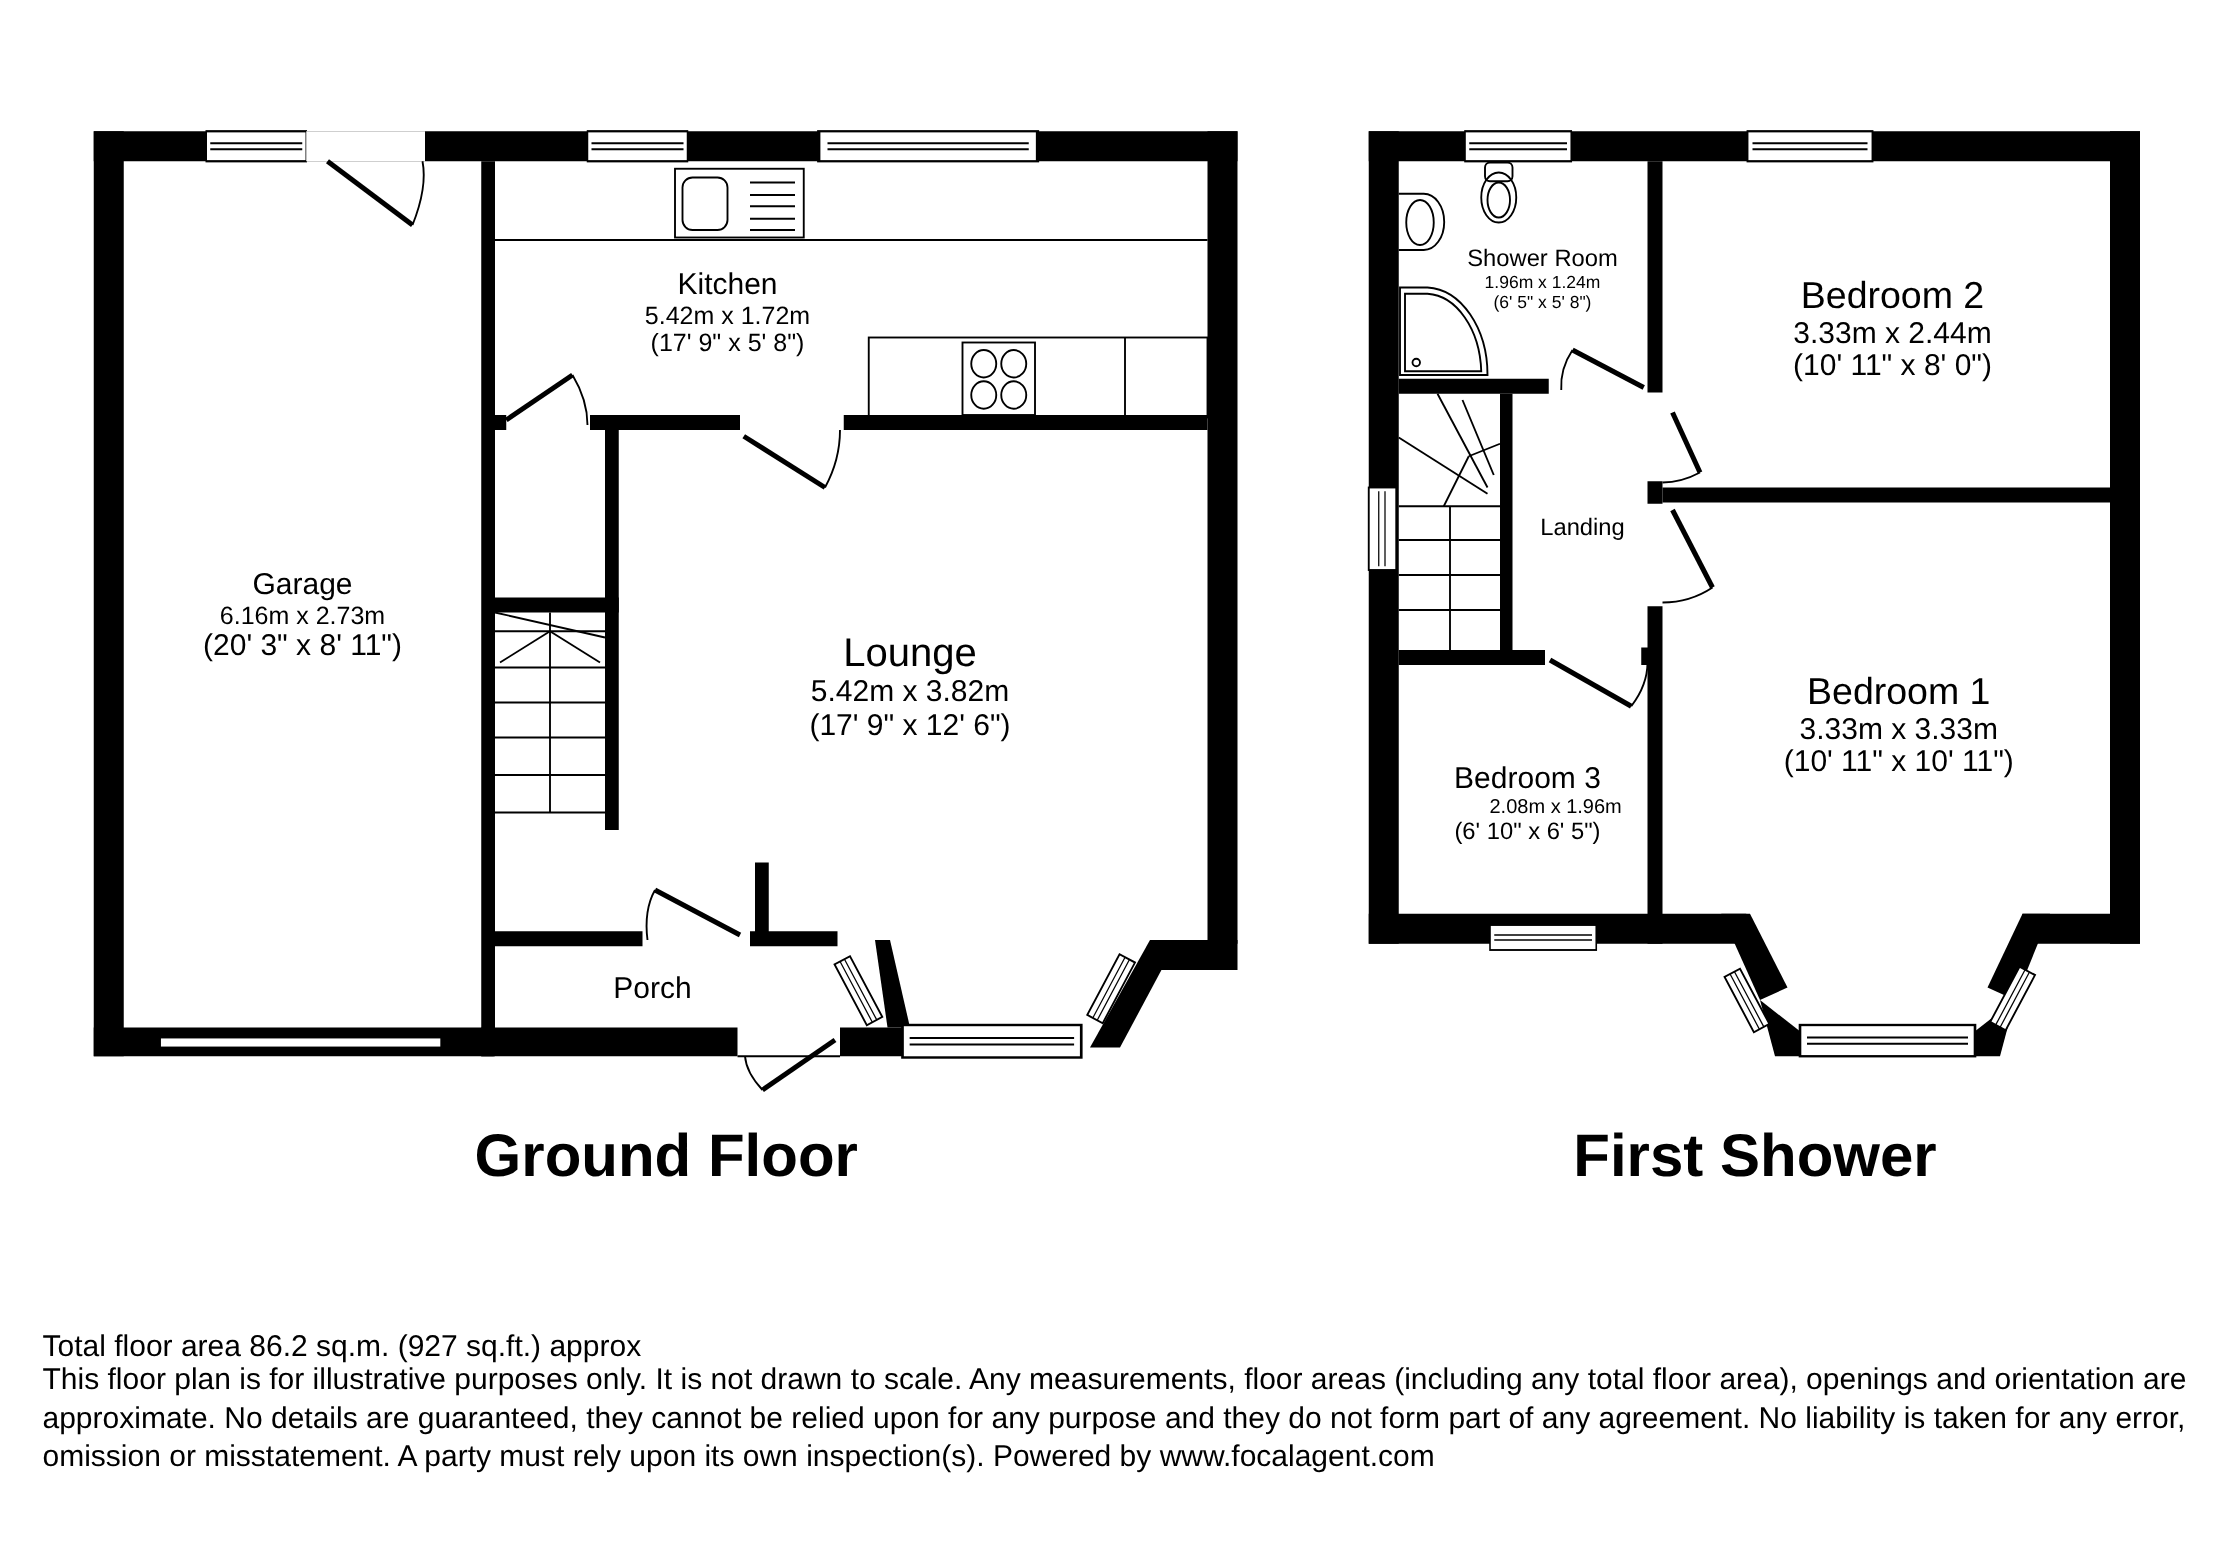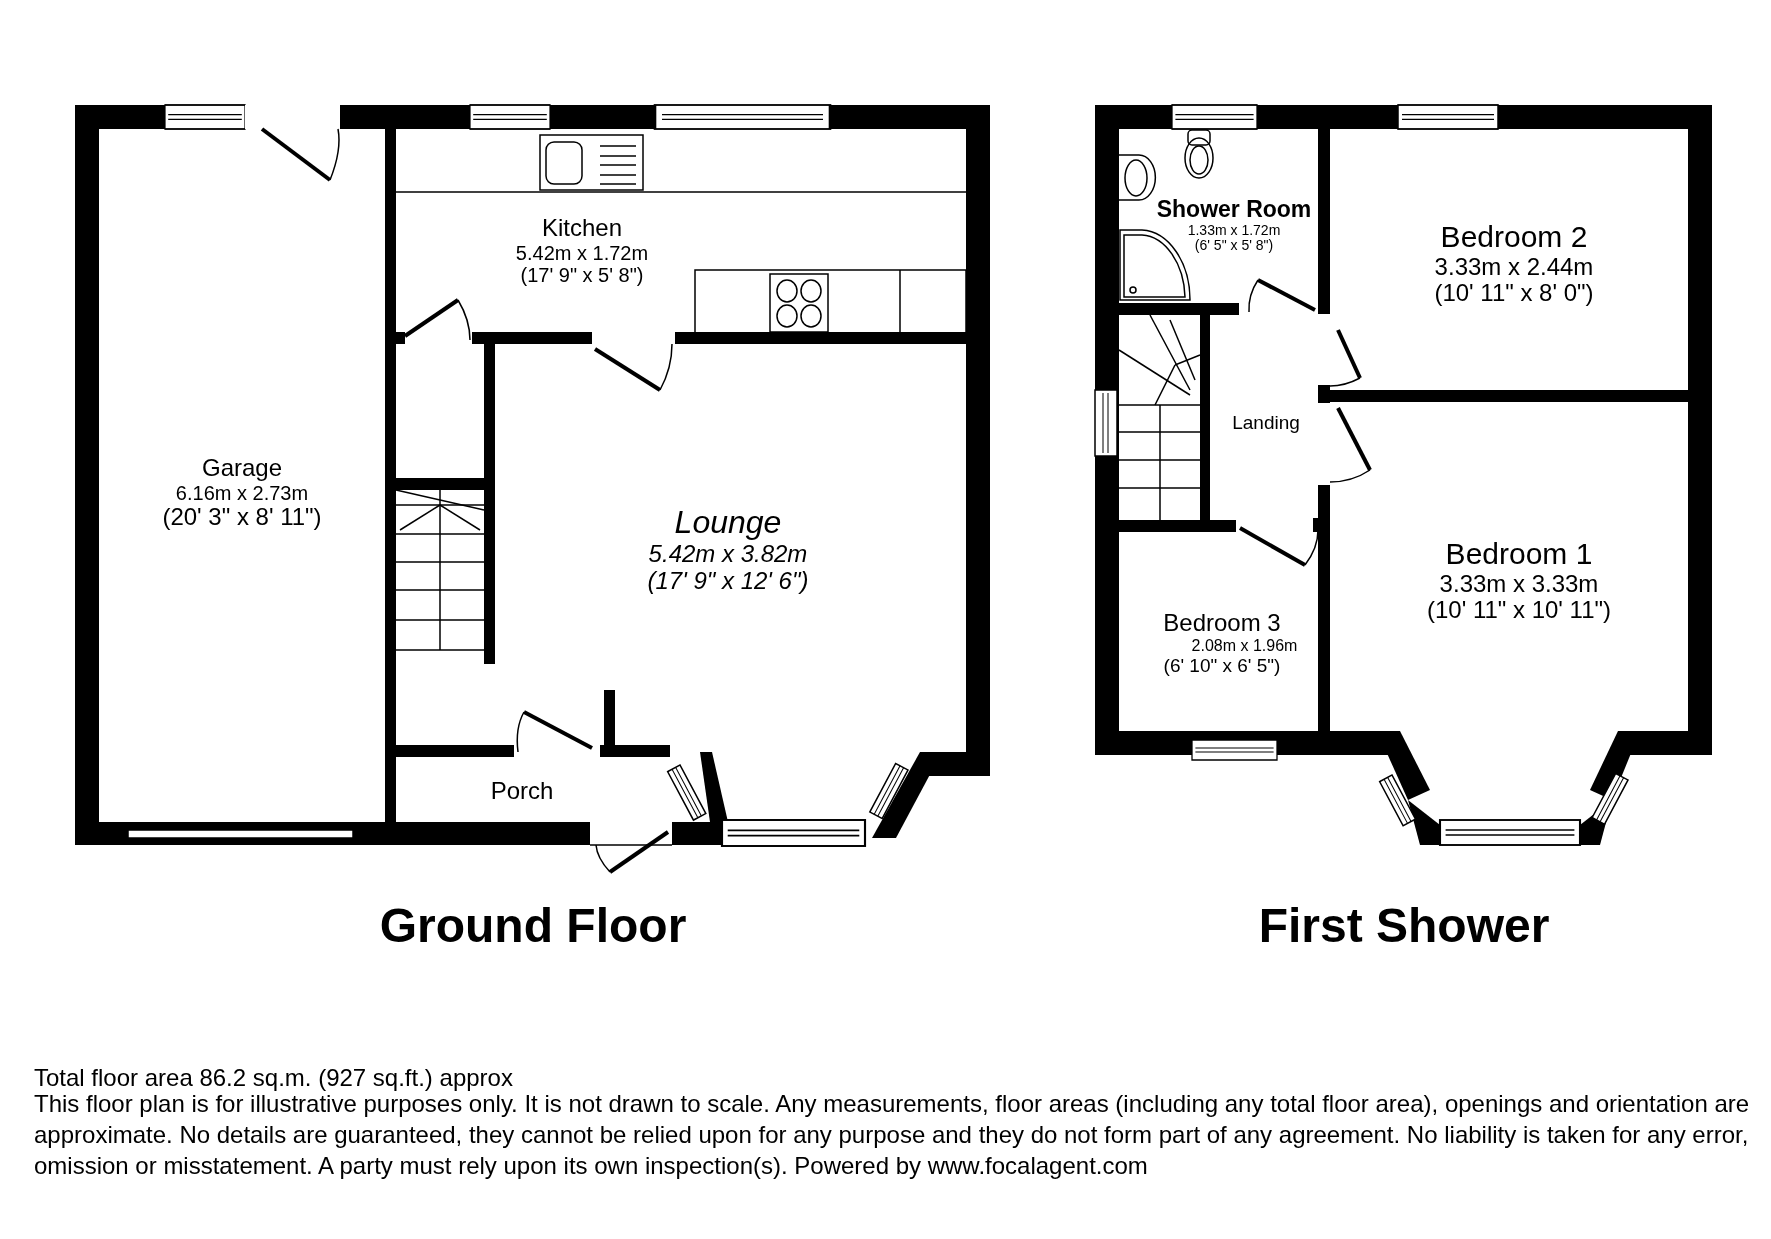--- a/index.html
+++ b/index.html
@@ -216,32 +216,32 @@
 <div class="rlabel" style="left:242px;top:455px;">
   <span class="rname" style="font-size:24px;">Garage</span>
   <span class="rdim" style="font-size:20px;">6.16m x 2.73m</span>
   <span class="rdim" style="font-size:24px;">(20' 3" x 8' 11")</span>
 </div>
 <div class="rlabel" style="left:582px;top:215px;">
   <span class="rname" style="font-size:24px;">Kitchen</span>
   <span class="rdim" style="font-size:20px;">5.42m x 1.72m</span>
   <span class="rdim" style="font-size:20px;">(17' 9" x 5' 8")</span>
 </div>
-<div class="rlabel" style="left:728px;top:505px;font-style:italic;">
+<div class="rlabel" style="left:728px;top:505px;">
   <span class="rname" style="font-size:32px;">Lounge</span>
   <span class="rdim" style="font-size:24px;">5.42m x 3.82m</span>
   <span class="rdim" style="font-size:24px;">(17' 9" x 12' 6")</span>
 </div>
 <div class="rlabel" style="left:522px;top:778px;">
   <span class="rname" style="font-size:24px;">Porch</span>
 </div>
 
 <div class="rlabel" style="left:1234px;top:197px;">
-  <span class="rname" style="font-size:23px;font-weight:bold;">Shower Room</span>
-  <span class="rdim" style="font-size:14px;">1.33m x 1.72m</span>
+  <span class="rname" style="font-size:19px;">Shower Room</span>
+  <span class="rdim" style="font-size:14px;">1.96m x 1.24m</span>
   <span class="rdim" style="font-size:14px;">(6' 5" x 5' 8")</span>
 </div>
 <div class="rlabel" style="left:1514px;top:220px;">
   <span class="rname" style="font-size:30px;">Bedroom 2</span>
   <span class="rdim" style="font-size:24px;">3.33m x 2.44m</span>
   <span class="rdim" style="font-size:24px;">(10' 11" x 8' 0")</span>
 </div>
 <div class="rlabel" style="left:1266px;top:412px;">
   <span class="rname" style="font-size:19px;">Landing</span>
 </div>

